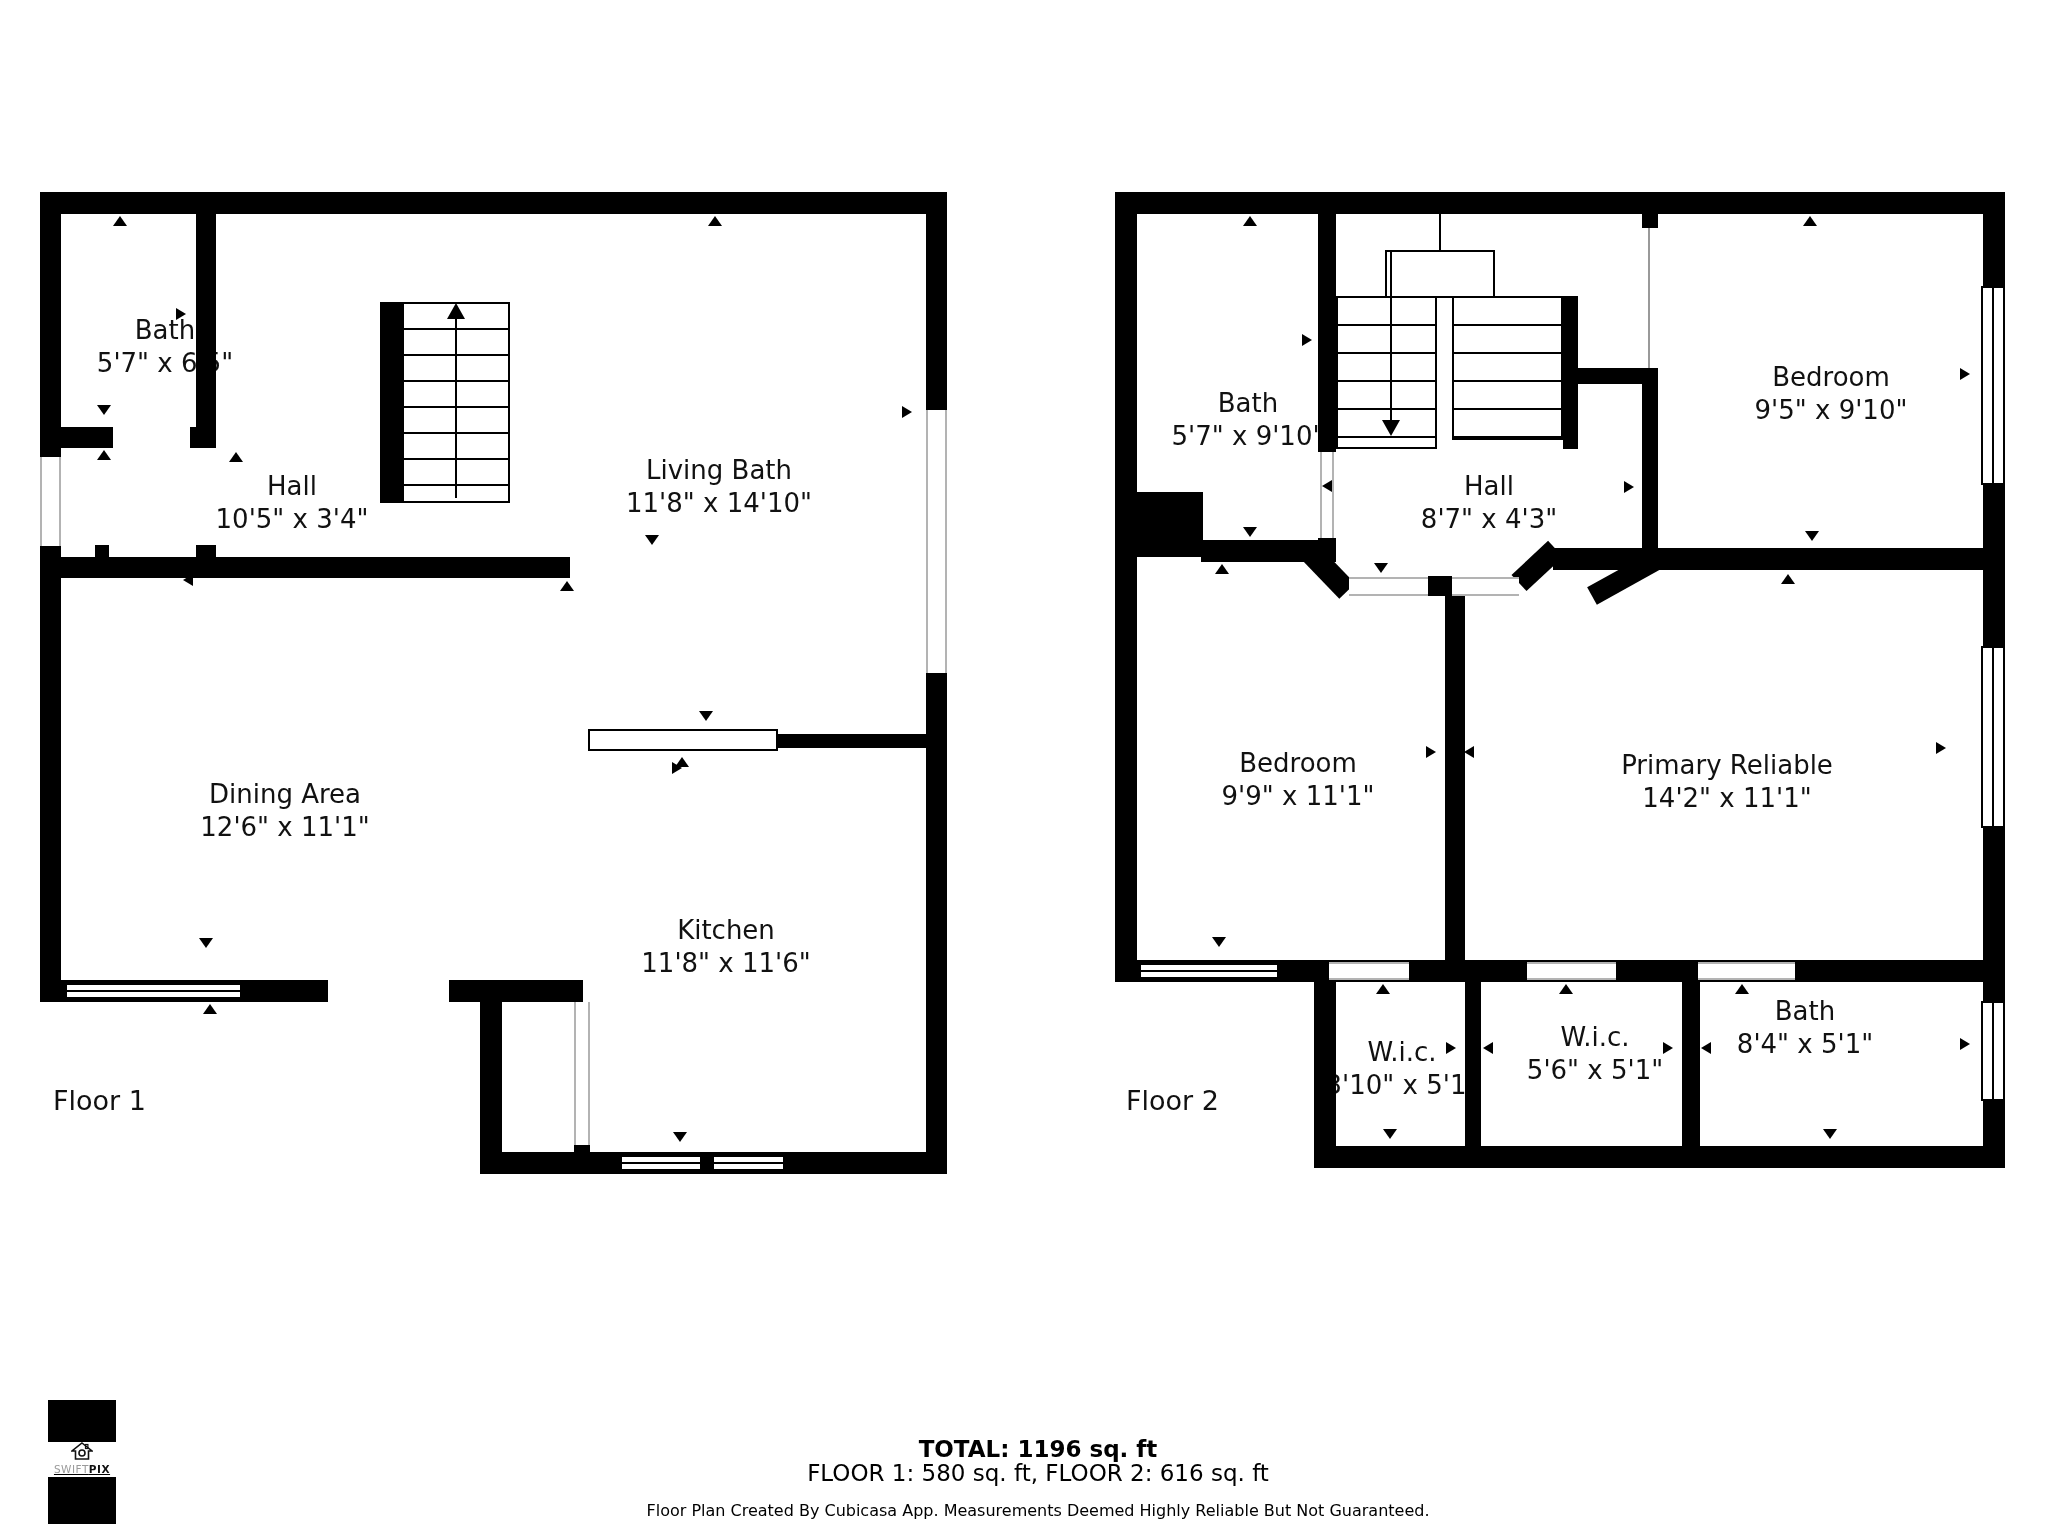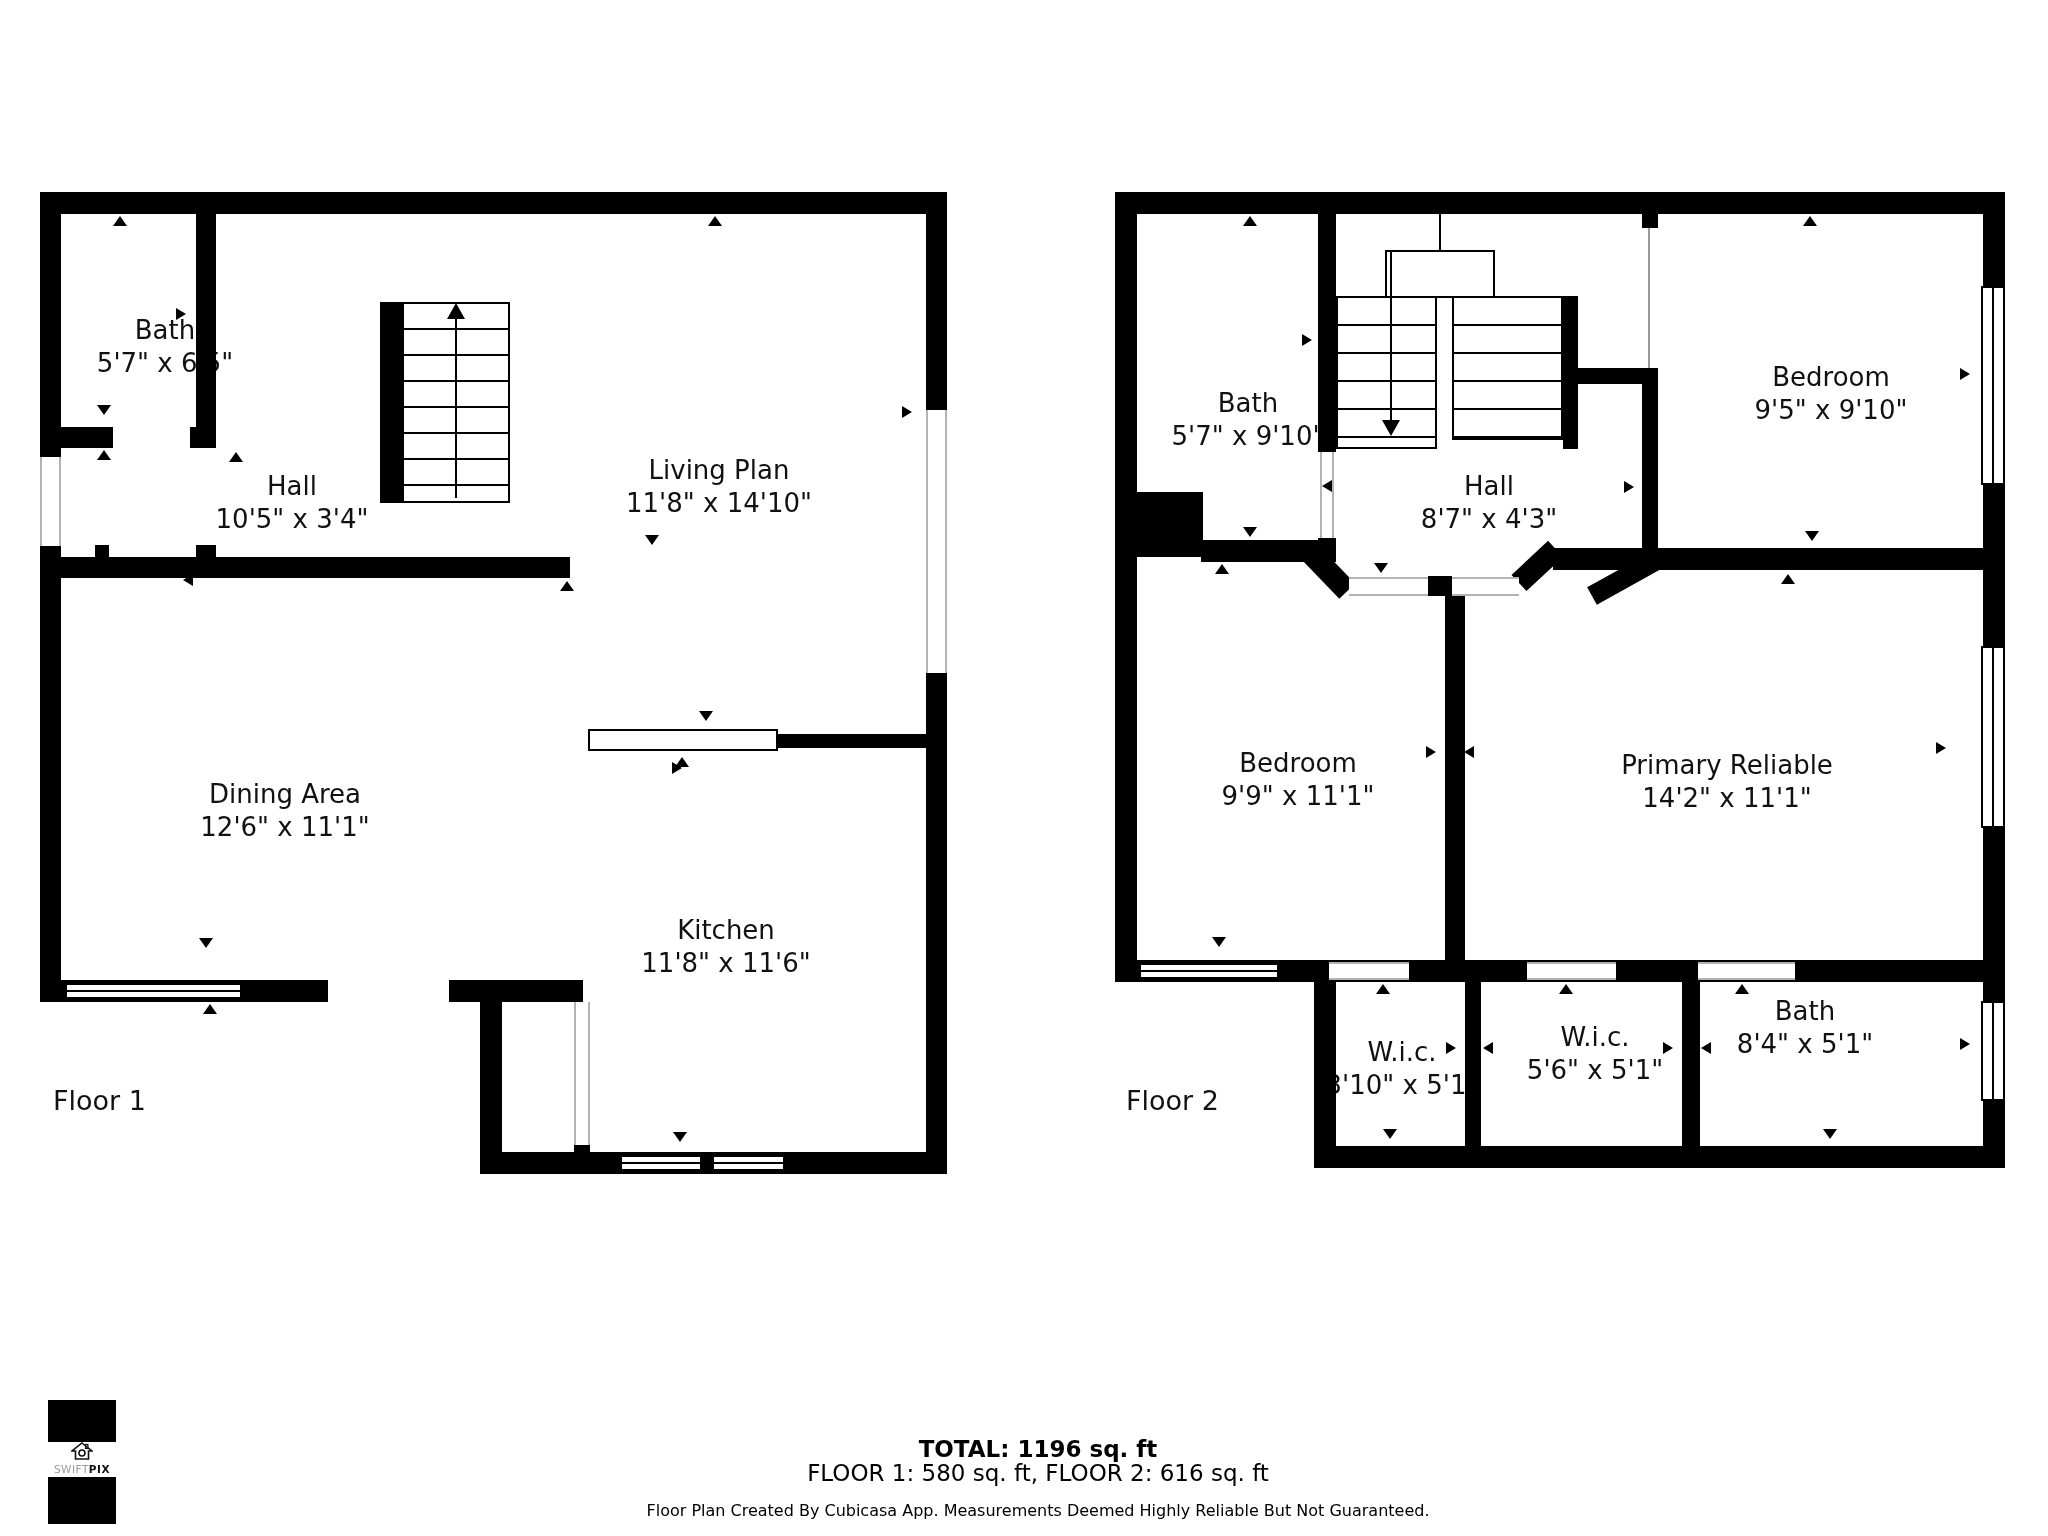--- a/index.html
+++ b/index.html
@@ -35,21 +35,21 @@
   .tu{border-left:7px solid transparent;border-right:7px solid transparent;border-bottom:10px solid #000;}
   .td{border-left:7px solid transparent;border-right:7px solid transparent;border-top:10px solid #000;}
   .tl{border-top:6px solid transparent;border-bottom:6px solid transparent;border-right:10px solid #000;}
   .tr{border-top:6px solid transparent;border-bottom:6px solid transparent;border-left:10px solid #000;}
   
   .ft{position:absolute;left:0;width:2076px;text-align:center;color:#000;z-index:1;}
   .ft-total{top:1436px;font-size:23px;font-weight:bold;}
   .ft-floors{top:1460px;font-size:23px;}
   .ft-note{top:1501px;font-size:16px;}
   
-  .logo{position:absolute;left:48px;top:1400px;width:68px;z-index:1;}
+  .logo{position:absolute;left:48px;top:1400px;width:68px;z-index:1;text-decoration:underline;}
   .logo-box{width:68px;background:#000;}
   .logo-mid{width:68px;height:35px;background:#fff;text-align:center;}
   .logo-text{font-size:10.5px;letter-spacing:.5px;line-height:11px;}
   .logo-text .lt{color:#9a9a9a;}
   .logo-text .dk{color:#111;font-weight:bold;}
 </style>
 </head>
 <body>
 
 <div class="canvas">
@@ -58,21 +58,21 @@
 
     <div class="lbl" style="left:165px;top:347px;">
       <div>Bath</div>
         <div>5'7" x 6'5"</div>
     </div>
     <div class="lbl" style="left:292px;top:503px;">
       <div>Hall</div>
         <div>10'5" x 3'4"</div>
     </div>
     <div class="lbl" style="left:719px;top:487px;">
-      <div>Living Plan</div>
+      <div>Living Bath</div>
         <div>11'8" x 14'10"</div>
     </div>
     <div class="lbl" style="left:285px;top:811px;">
       <div>Dining Area</div>
         <div>12'6" x 11'1"</div>
     </div>
     <div class="lbl" style="left:726px;top:947px;text-align:center;">
       <div>Kitchen</div>
         <div>11'8" x 11'6"</div>
     </div>

